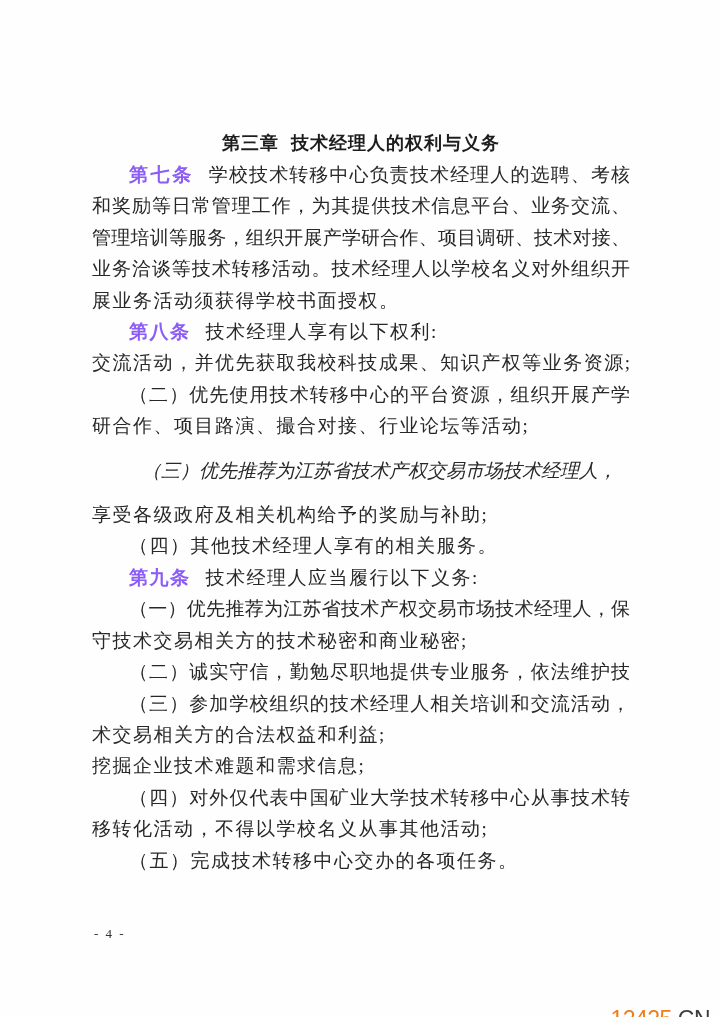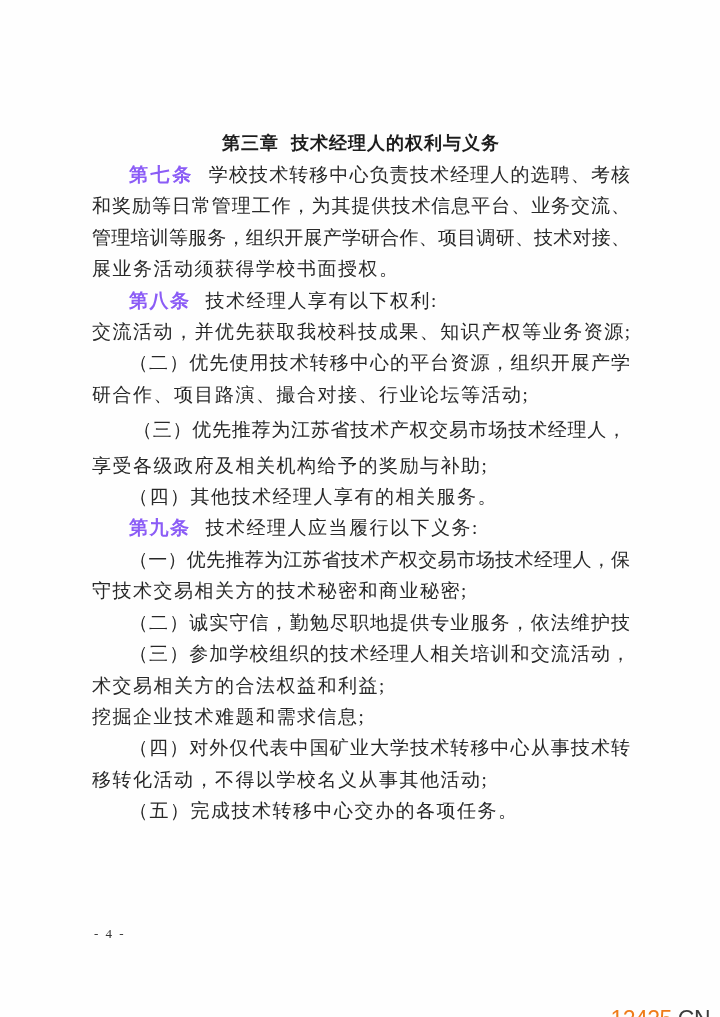--- a/index.html
+++ b/index.html
@@ -74,28 +74,29 @@
 <body>
 
 <div class="page">
   <div class="content">
 
     <div class="doc-title"><span>第三章</span><span class="title-gap"></span><span>技术经理人的权利与义务</span></div>
 
     <p class="line indent just" style="margin: 0px;"><b class="term">第七条</b><span>学校技术转移中心负责技术经理人的选聘、考核</span></p>
     <p class="line just" style="margin: 0px;"><span>和奖励等日常管理工作，为其提供技术信息平台、业务交流、</span></p>
     <p class="line just" style="margin: 0px;"><span>管理培训等服务，组织开展产学研合作、项目调研、技术对接、</span></p>
+    <p class="line just" style="margin: 0px;"><span>业务洽谈等技术转移活动。技术经理人以学校名义对外组织开</span></p>
     <p class="line" style="margin: 0px;"><span>展业务活动须获得学校书面授权。</span></p>
 
     <p class="line indent" style="margin: 0px;"><b class="term">第八条</b><span>技术经理人享有以下权利:</span></p>
 
     <p class="line just" style="margin: 0px;"><span>交流活动，并优先获取我校科技成果、知识产权等业务资源;</span></p>
     <p class="line indent just" style="margin: 0px;"><span>（二）优先使用技术转移中心的平台资源，组织开展产学</span></p>
     <p class="line" style="margin: 0px;"><span>研合作、项目路演、撮合对接、行业论坛等活动;</span></p>
-    <p class="line indent just" style="margin: 4px;"><span>（三）优先推荐为江苏省技术产权交易市场技术经理人，</span></p>
+    <p class="line indent just" style="margin: 13px; font-style: italic;"><span>（三）优先推荐为江苏省技术产权交易市场技术经理人，</span></p>
     <p class="line" style="margin: 0px;"><span>享受各级政府及相关机构给予的奖励与补助;</span></p>
     <p class="line indent" style="margin: 0px;"><span>（四）其他技术经理人享有的相关服务。</span></p>
 
     <p class="line indent" style="margin: 0px;"><b class="term">第九条</b><span>技术经理人应当履行以下义务:</span></p>
 
     <p class="line indent just" style="margin: 0px;"><span>（一）优先推荐为江苏省技术产权交易市场技术经理人，保</span></p>
     <p class="line" style="margin: 0px;"><span>守技术交易相关方的技术秘密和商业秘密;</span></p>
     <p class="line indent just" style="margin: 0px;"><span>（二）诚实守信，勤勉尽职地提供专业服务，依法维护技</span></p>
     <p class="line indent just" style="margin: 0px;"><span>（三）参加学校组织的技术经理人相关培训和交流活动，</span></p>
     <p class="line" style="margin: 0px;"><span>术交易相关方的合法权益和利益;</span></p>

